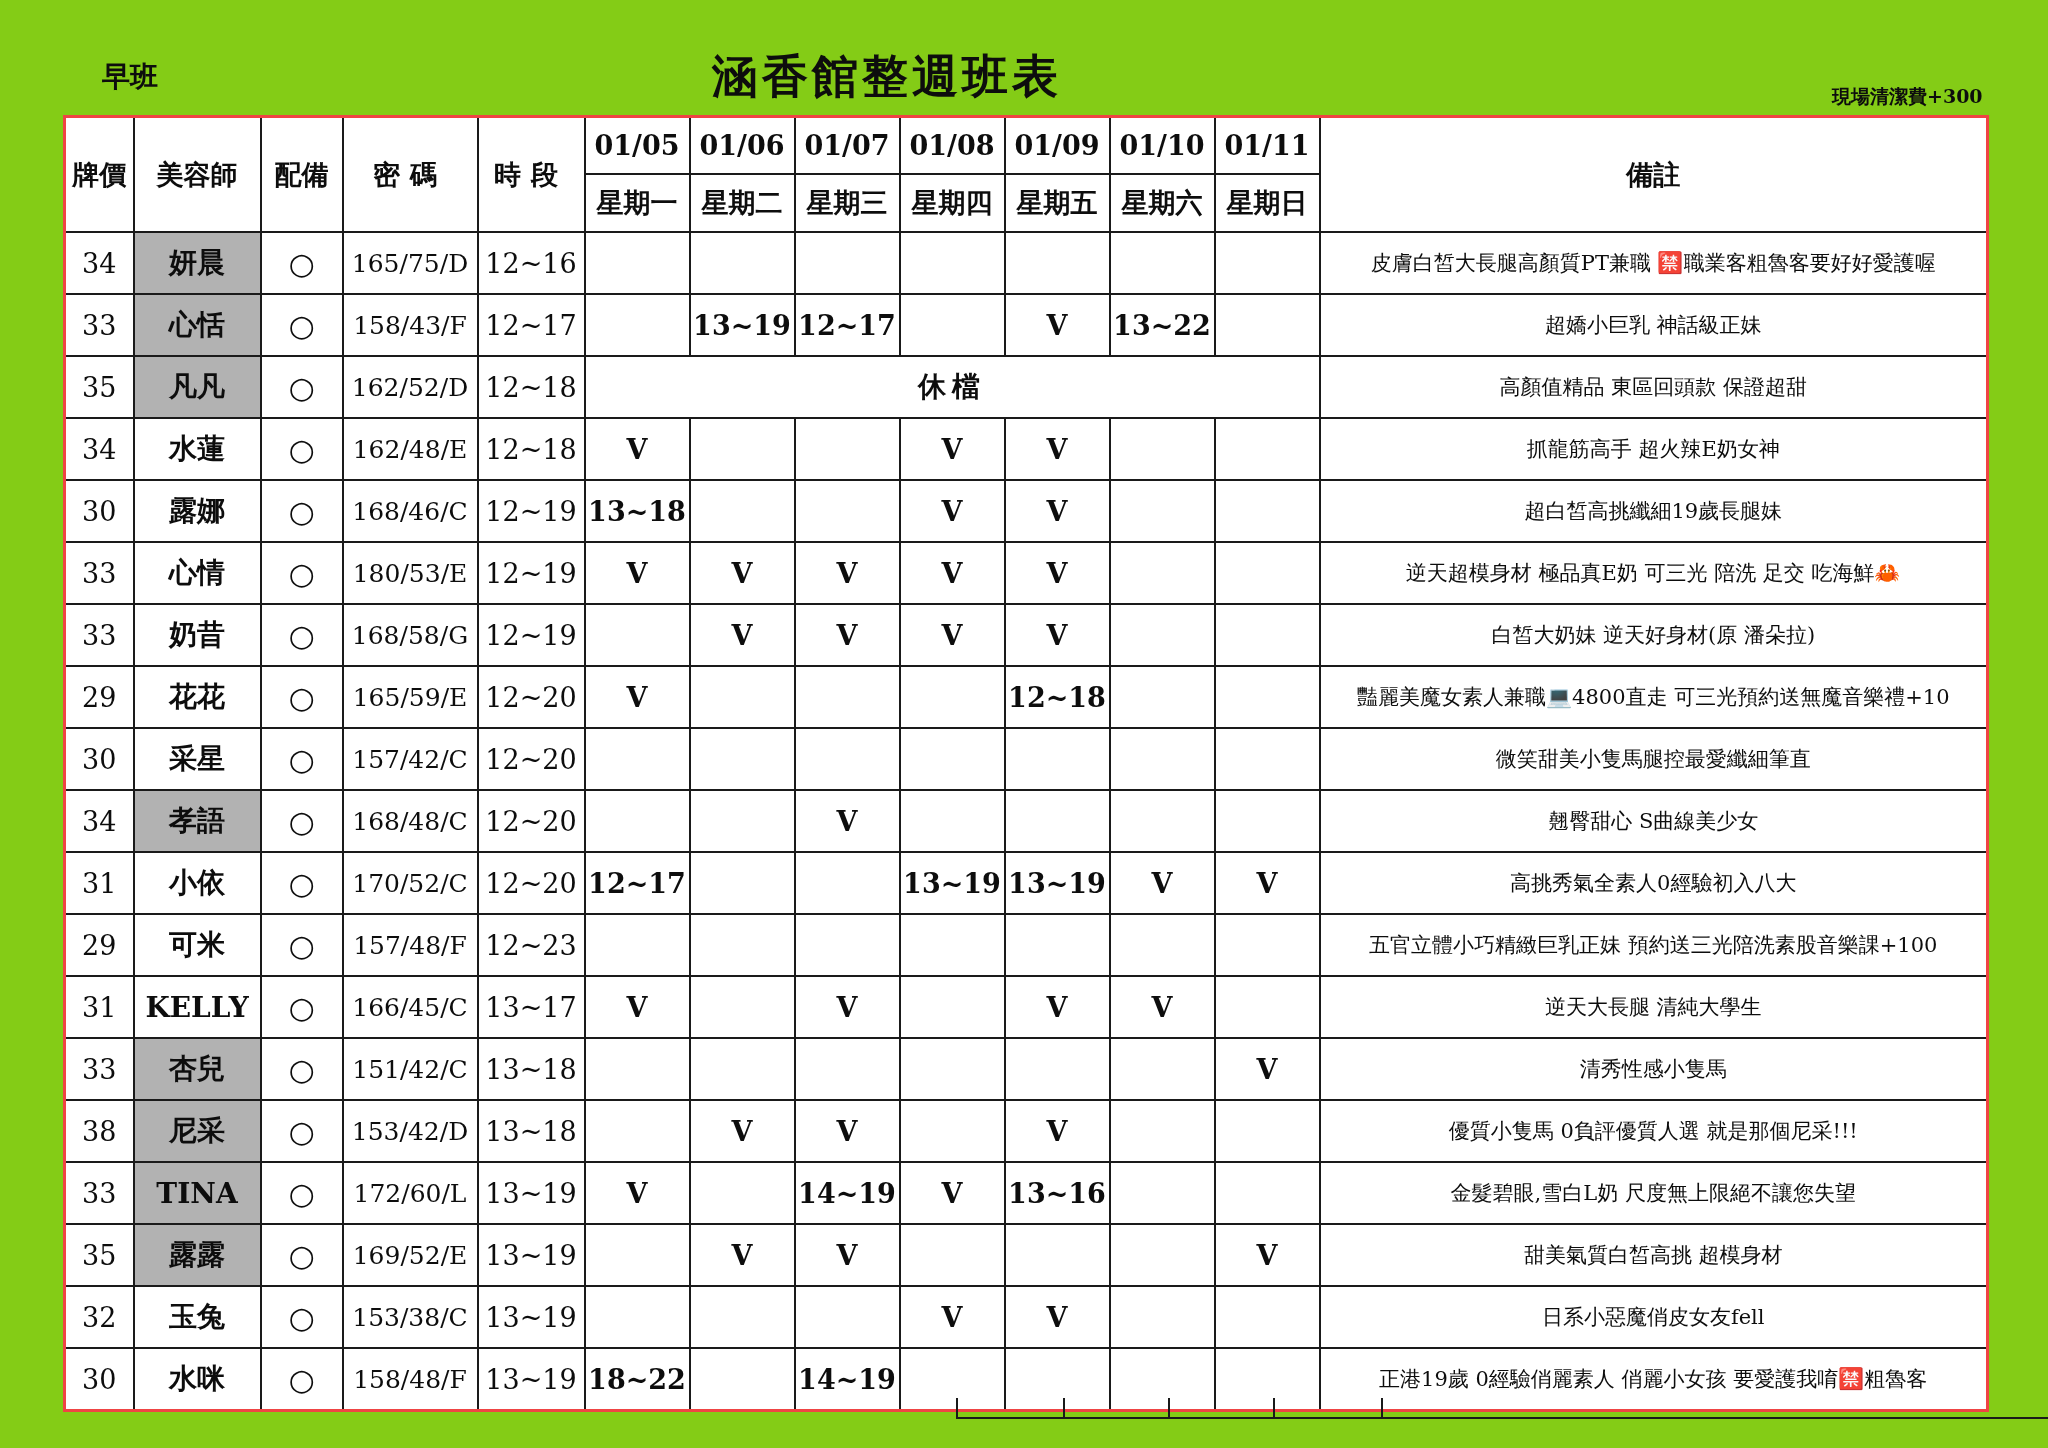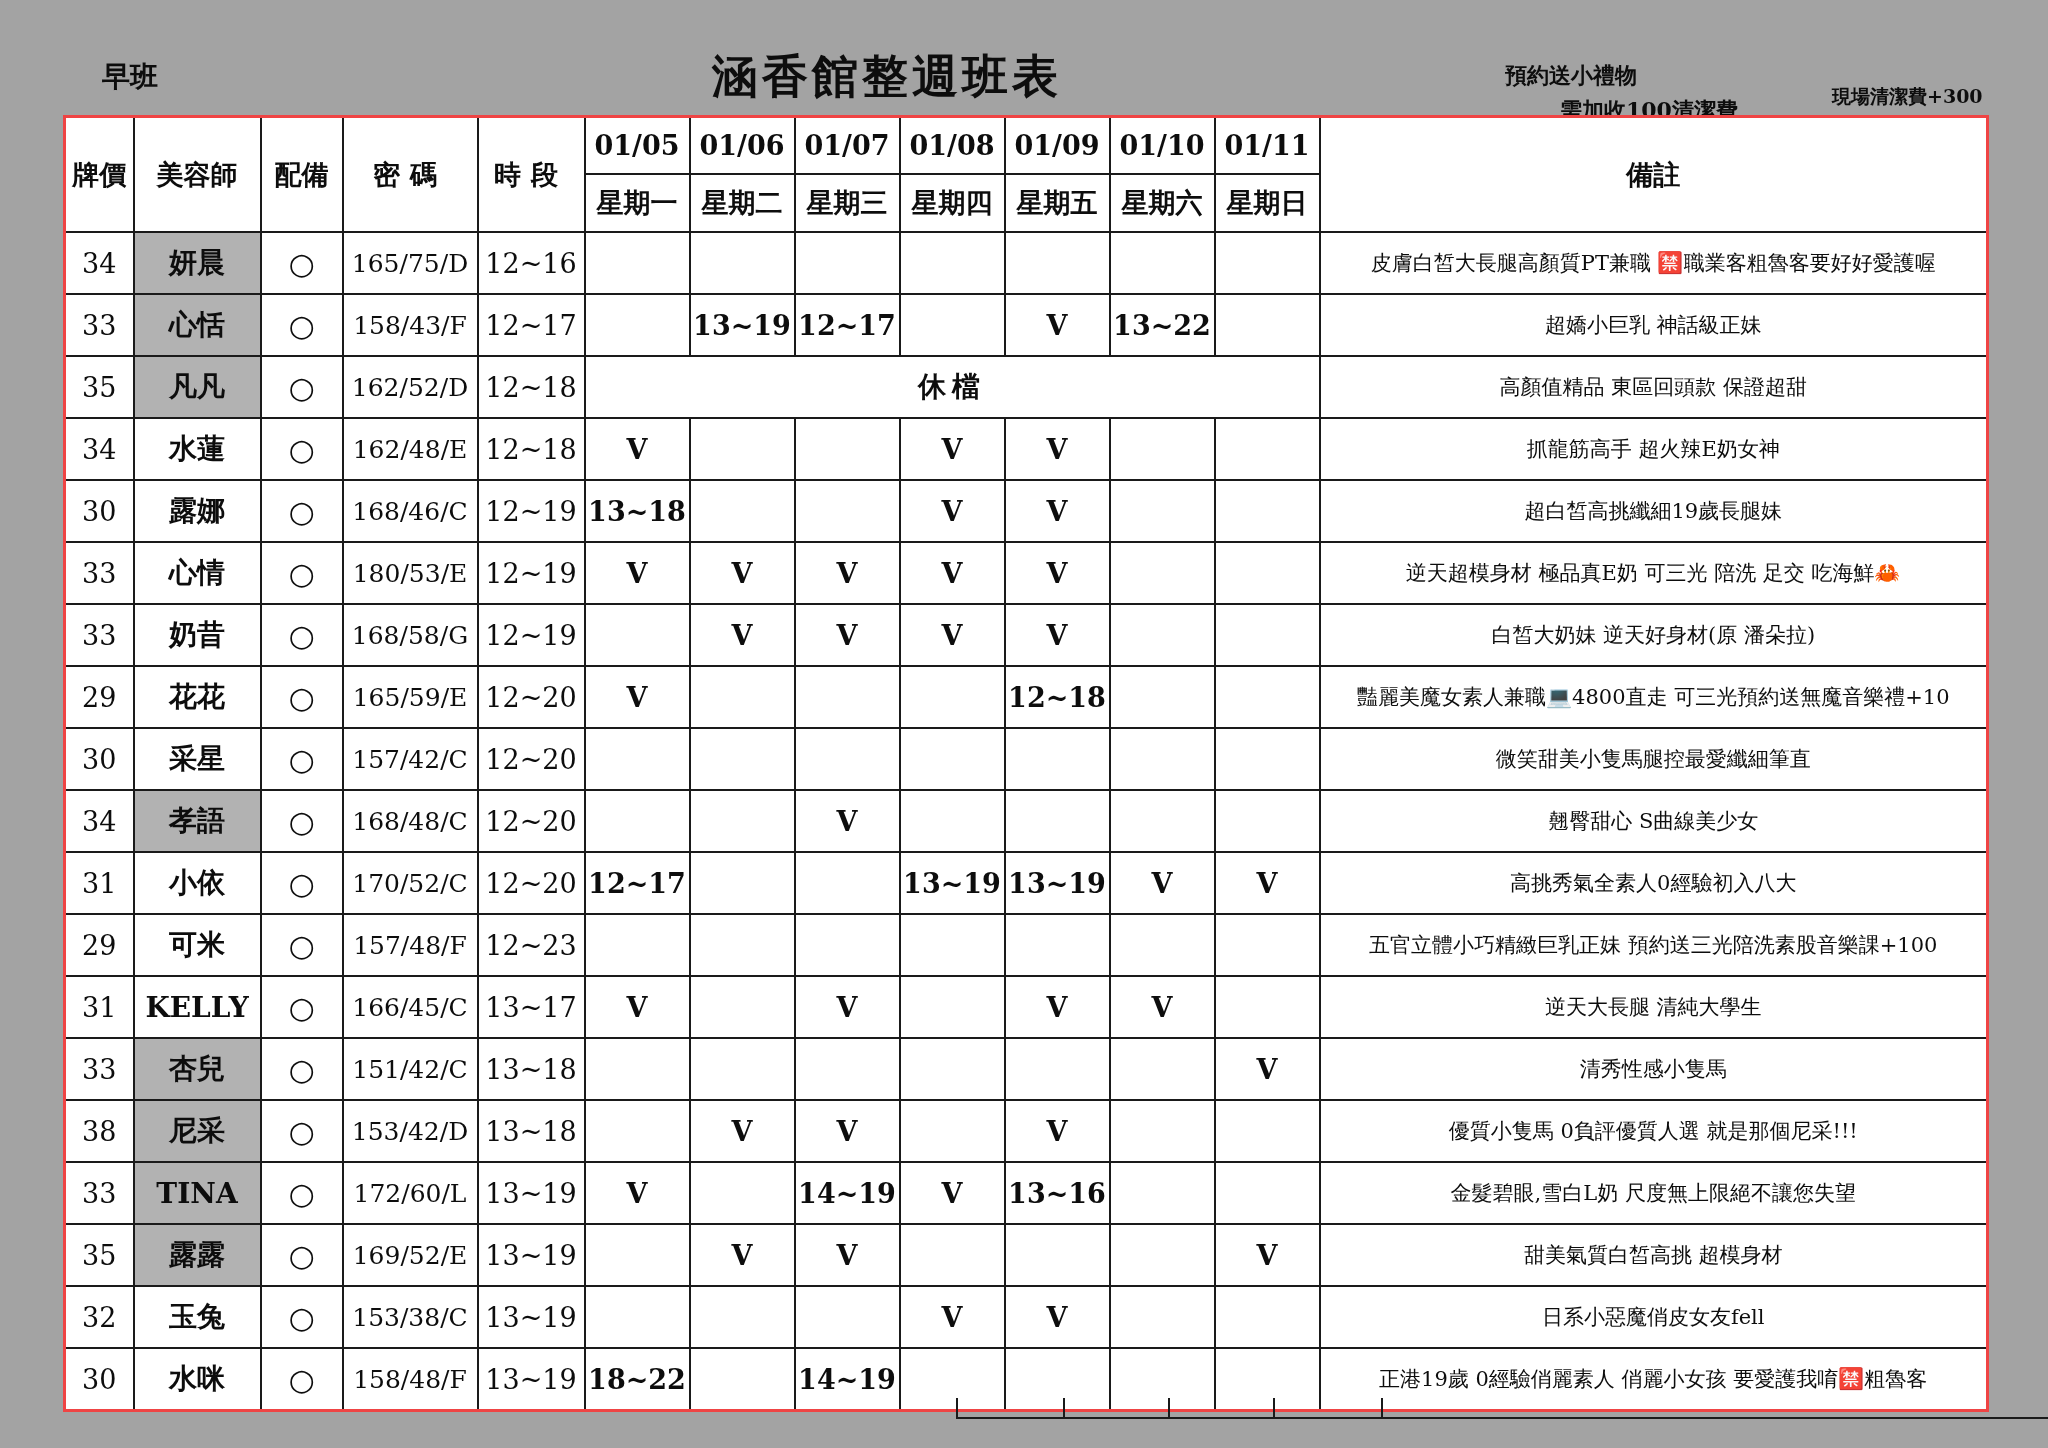--- a/index.html
+++ b/index.html
@@ -1,19 +1,19 @@
 <!DOCTYPE html>
 <html><head>
 <meta charset="utf-8">
 <style>
   html,body{margin:0;padding:0;background:#e8e8e8;}
   .page{
     position:relative;
     width:2048px;height:1448px;
-    background:#a3a3a3;
+    background:#84cc16;
     font-family:"DejaVu Serif","Liberation Serif",serif;
     color:#0d0d0d;
     overflow:hidden;
   }
   
   .shift{position:absolute;left:102px;top:58px;font-size:28px;font-weight:bold;}
   .note-left{position:absolute;left:200px;top:45px;font-size:22px;font-weight:bold;line-height:35px;}
   .note-left .l2{margin-left:28px;}
   .main-title{position:absolute;left:712px;top:46px;font-size:46px;font-weight:bold;letter-spacing:4px;}
   .note-right{position:absolute;left:1505px;top:58px;font-size:22px;font-weight:bold;line-height:35px;}
@@ -68,24 +68,20 @@
 </head>
 <body>
 
 <div class="page">
 
   <div class="shift">早班</div>
 
 
   <div class="main-title">涵香館整週班表</div>
 
-  <div class="note-right">
-    <div>預約送小禮物</div>
-    <div class="l2">需加收100清潔費</div>
-  </div>
 
   <div class="note-right2">現場清潔費+300</div>
 
   <table class="sched">
     <colgroup>
       <col style="width:69px">
         <col style="width:127px">
         <col style="width:82px">
       <col style="width:135px">
         <col style="width:107px">

